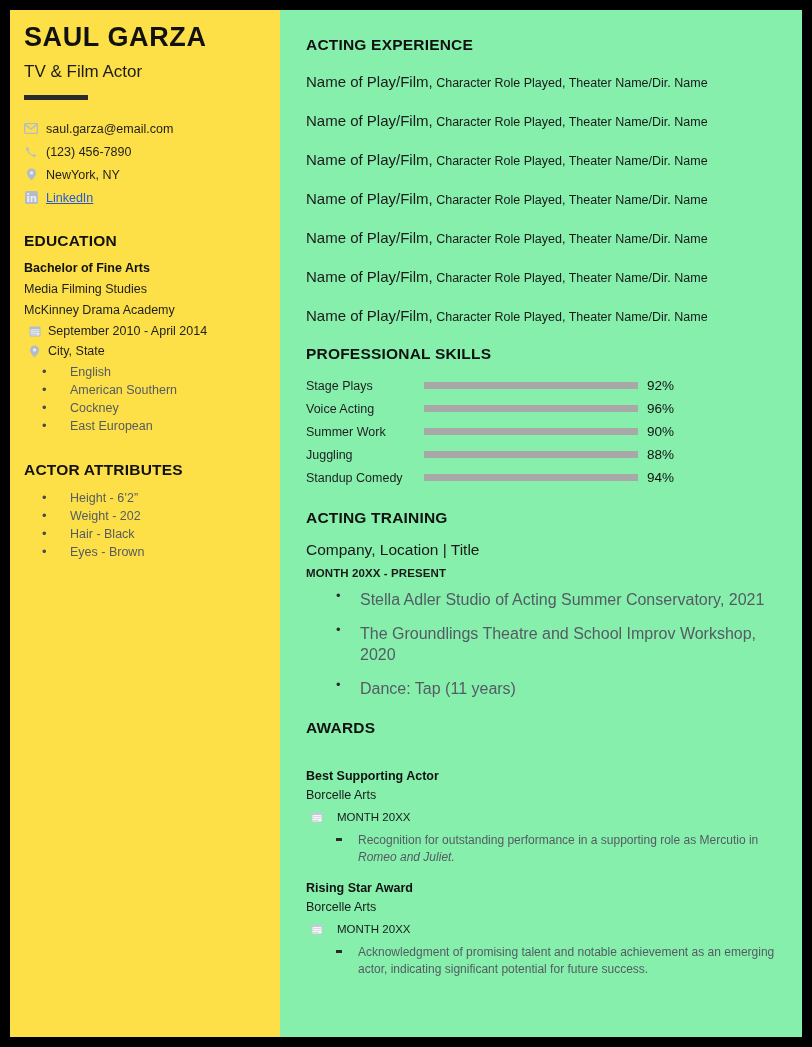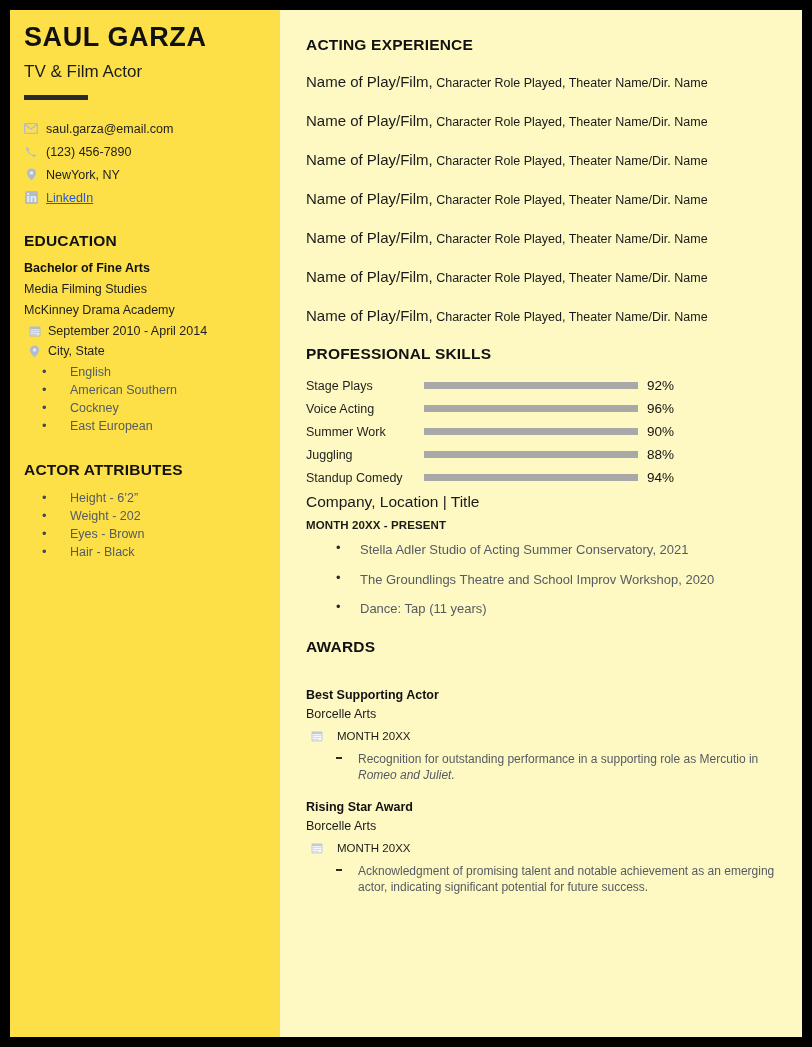--- a/index.html
+++ b/index.html
@@ -134,21 +134,21 @@
     left: 0;
     top: -1px;
     font-size: 13px;
     color: #444a52;
   }
 
   
   #main {
     flex: 1;
     padding: 26px 26px 20px 26px;
-    background: #fef9c3;
+    background: #86efac;
   }
 
   .main-head {
     font-size: 15.5px;
     font-weight: bold;
     color: #111111;
     letter-spacing: 0.2px;
   }
   .main-head.exp     { margin-bottom: 18px; }
   .main-head.skills  { margin-top: 12px; margin-bottom: 15px; }
@@ -208,21 +208,21 @@
     color: #1a1a1a;
     letter-spacing: 0.1px;
     margin-bottom: 10px;
   }
   ul.train-bullets {
     list-style: none;
     padding-left: 30px;
   }
   ul.train-bullets li {
     position: relative;
-    font-size: 13px;
+    font-size: 16px;
     color: #555b63;
     padding-left: 24px;
     margin-bottom: 12px;
     line-height: 1.35;
   }
   ul.train-bullets li::before {
     content: "\2022";
     position: absolute;
     left: 0; top: -2px;
     font-size: 13px;
@@ -377,22 +377,22 @@
       <li>English</li>
       <li>American Southern</li>
       <li>Cockney</li>
       <li>East European</li>
     </ul>
 
     <div class="side-head">ACTOR ATTRIBUTES</div>
     <ul class="side-bullets">
       <li>Height - 6’2”</li>
       <li>Weight - 202</li>
+      <li>Hair - Black</li>
       <li>Eyes -  Brown</li>
-      <li>Hair - Black</li>
     </ul>
 
   </aside>
 
   <main id="main">
 
     <div class="main-head exp">ACTING EXPERIENCE</div>
 
     <div class="exp-row">
       <span class="play">Name of Play/Film,</span><span class="rest"> Character Role Played, Theater Name/Dir. Name</span>
@@ -437,20 +437,21 @@
       <span class="skill-name">Juggling</span>
       <span class="skill-track"><span class="skill-fill" style="width: 88%;"></span></span>
       <span class="skill-pct">88%</span>
     </div>
     <div class="skill-row">
       <span class="skill-name">Standup Comedy</span>
       <span class="skill-track"><span class="skill-fill" style="width: 94%;"></span></span>
       <span class="skill-pct">94%</span>
     </div>
 
+    <div class="main-head train">ACTING TRAINING</div>
     <div class="train-company">Company, Location | Title</div>
     <div class="train-date">MONTH 20XX - PRESENT</div>
     <ul class="train-bullets">
       <li>Stella Adler Studio of Acting Summer Conservatory, 2021</li>
       <li>The Groundlings Theatre and School Improv Workshop, 2020</li>
       <li>Dance: Tap (11 years)</li>
     </ul>
 
     <div class="main-head awards">AWARDS</div>
 

